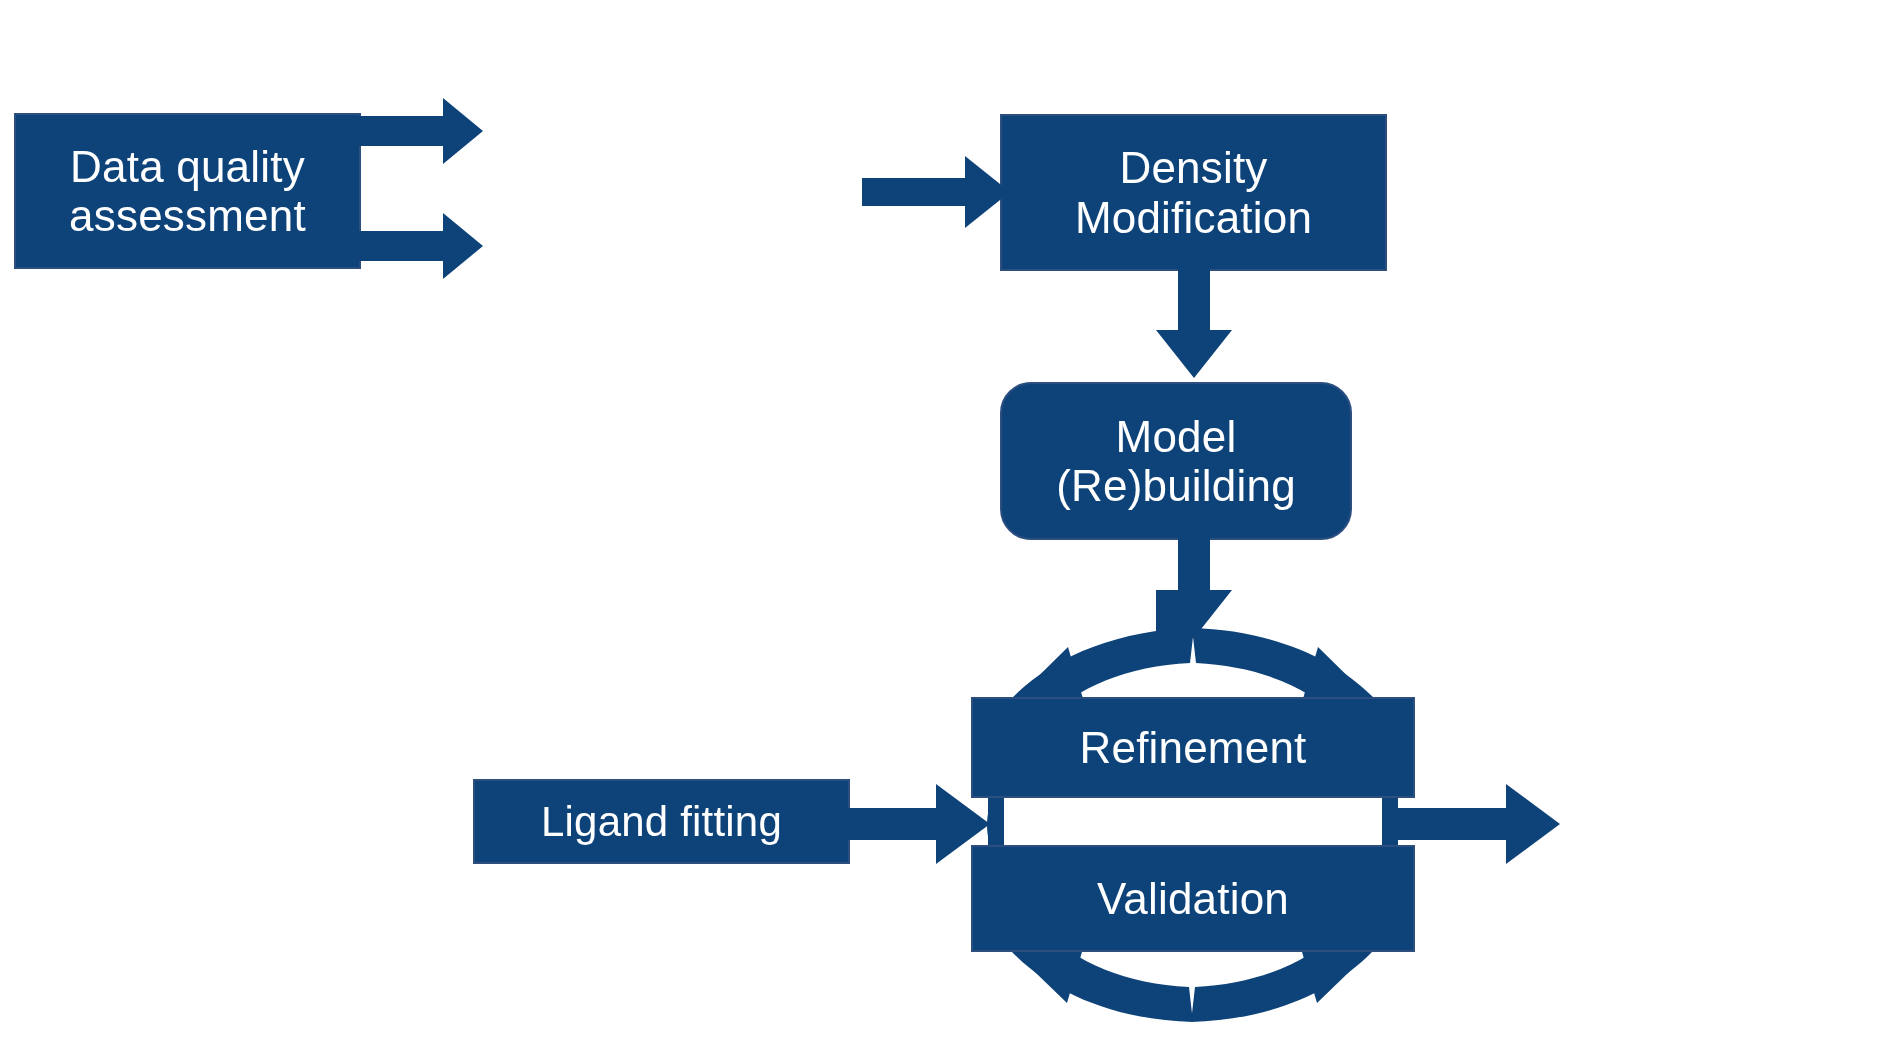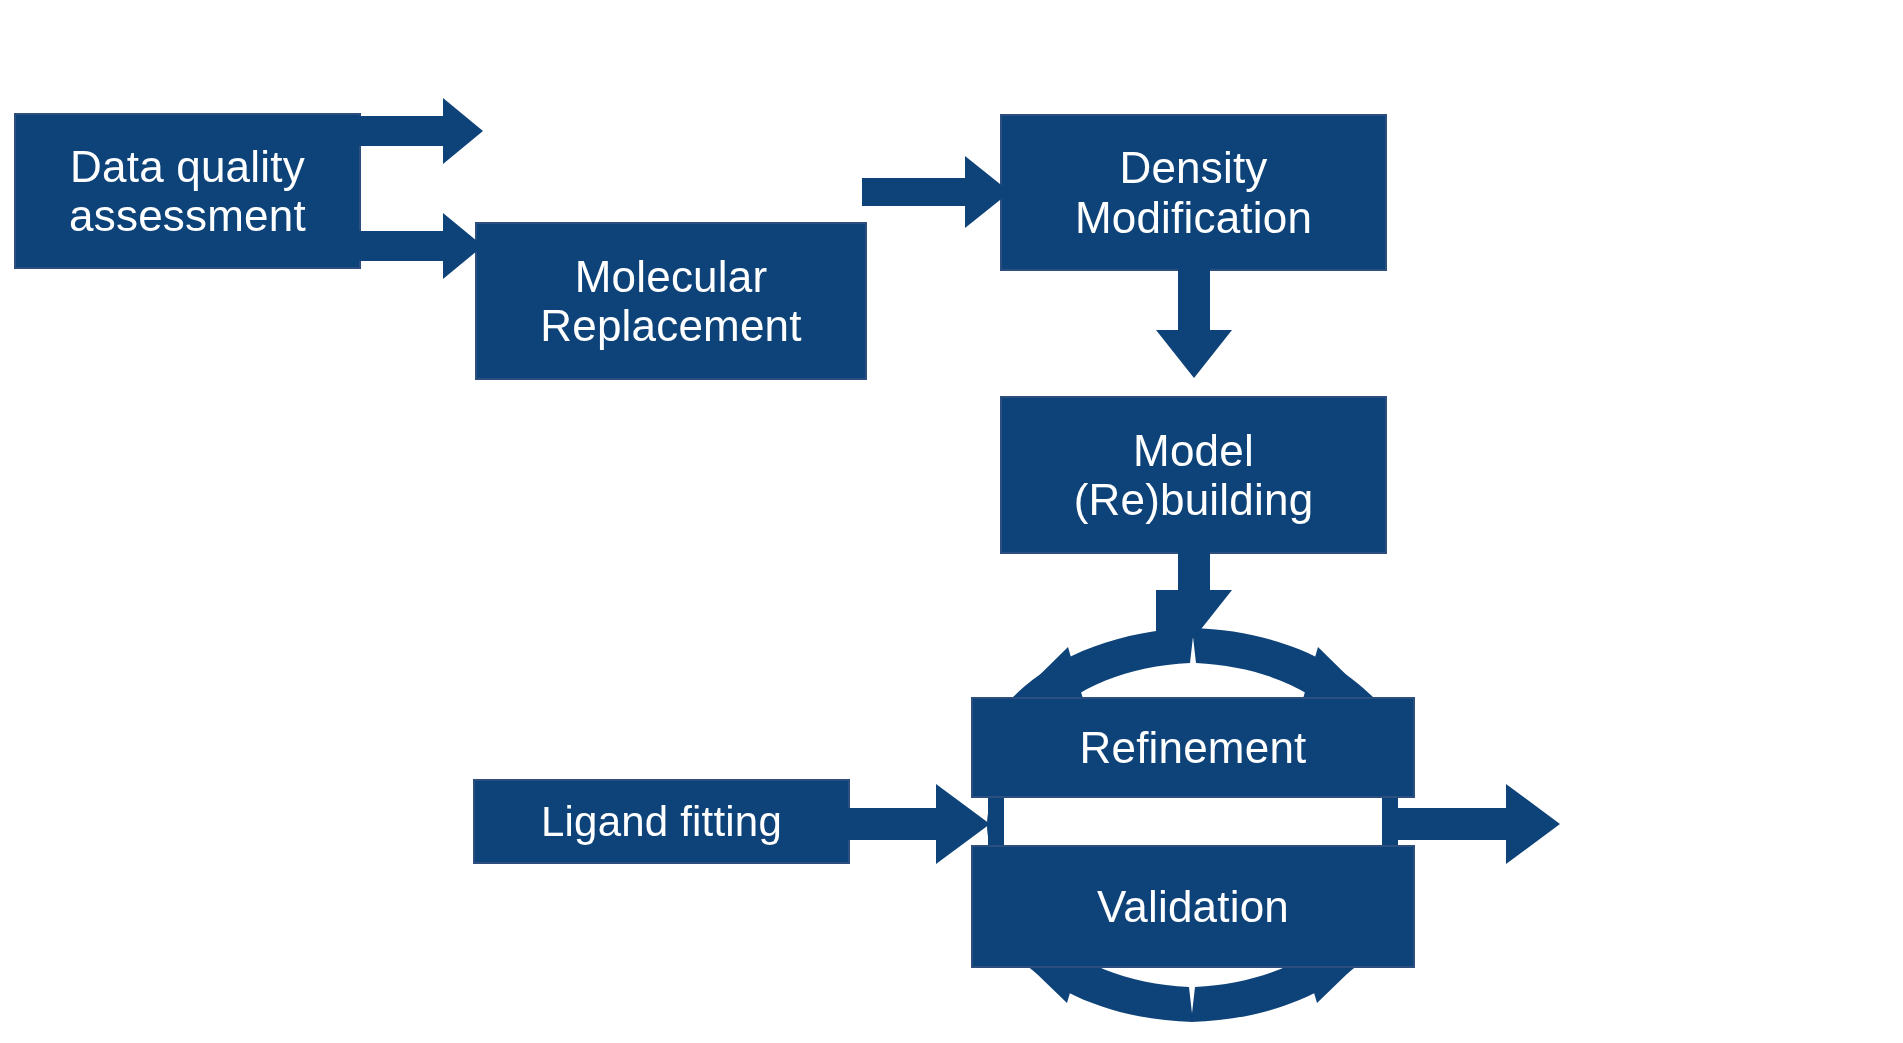--- a/index.html
+++ b/index.html
@@ -36,23 +36,23 @@
     width: 100%;
     padding: 0 6px;
     box-sizing: border-box;
   }
 
   
   #n-data-quality      { left: 14px;   top: 113px; width: 347px; height: 156px; font-size: 44px; }
   #n-exp-phasing       { left: 475px;  top: 8px;   width: 392px; height: 156px; font-size: 44px; }
   #n-mol-replacement   { left: 475px;  top: 222px; width: 392px; height: 158px; font-size: 44px; }
   #n-density-mod       { left: 1000px; top: 114px; width: 387px; height: 157px; font-size: 44px; }
-  #n-model-rebuild     { left: 1000px; top: 396px; width: 387px; height: 158px; font-size: 44px; }
+  #n-model-rebuild     { left: 1000px; top: 382px; width: 352px; height: 158px; font-size: 44px; border-radius: 31px; }
   #n-refinement        { left: 971px;  top: 697px; width: 444px; height: 101px; font-size: 44px; }
-  #n-validation        { left: 971px;  top: 845px; width: 444px; height: 123px; font-size: 44px; }
+  #n-validation        { left: 971px;  top: 845px; width: 444px; height: 107px; font-size: 44px; }
   #n-ligand-fitting    { left: 473px;  top: 779px; width: 377px; height: 85px;  font-size: 42px; }
   #n-deposition        { left: 1558px; top: 779px; width: 329px; height: 85px;  font-size: 44px; }
 
   
   .arrow-layer {
     position: absolute;
     left: 0; top: 0;
     width: 1903px;
     height: 1043px;
     pointer-events: none;
@@ -104,24 +104,20 @@
       <path d="M 1382 793 C 1394 810 1394 840 1382 857 L 1390 857 C 1402 840 1402 810 1390 793 Z"></path>
     </g>
   </svg>
 
   <div class="node" id="n-data-quality" style="background: rgb(14, 67, 122); border-color: rgb(44, 79, 128); color: rgb(255, 255, 255);">
     <span>Data quality
 assessment</span>
   </div>
 
 
-  <div class="node" id="n-mol-replacement" style="background: rgb(14, 67, 122); border-color: rgb(44, 79, 128); color: rgb(255, 255, 255);">
-    <span>Molecular
-Replacement</span>
-  </div>
 
   <div class="node" id="n-density-mod" style="background: rgb(14, 67, 122); border-color: rgb(44, 79, 128); color: rgb(255, 255, 255);">
     <span>Density
 Modification</span>
   </div>
 
   <div class="node" id="n-model-rebuild" style="background: rgb(14, 67, 122); border-color: rgb(44, 79, 128); color: rgb(255, 255, 255);">
     <span>Model
 (Re)building</span>
   </div>

